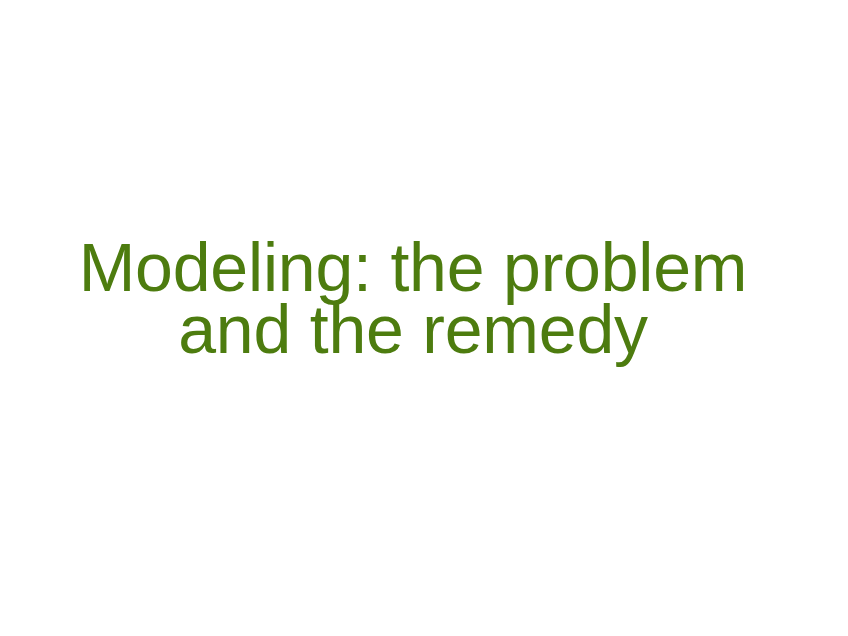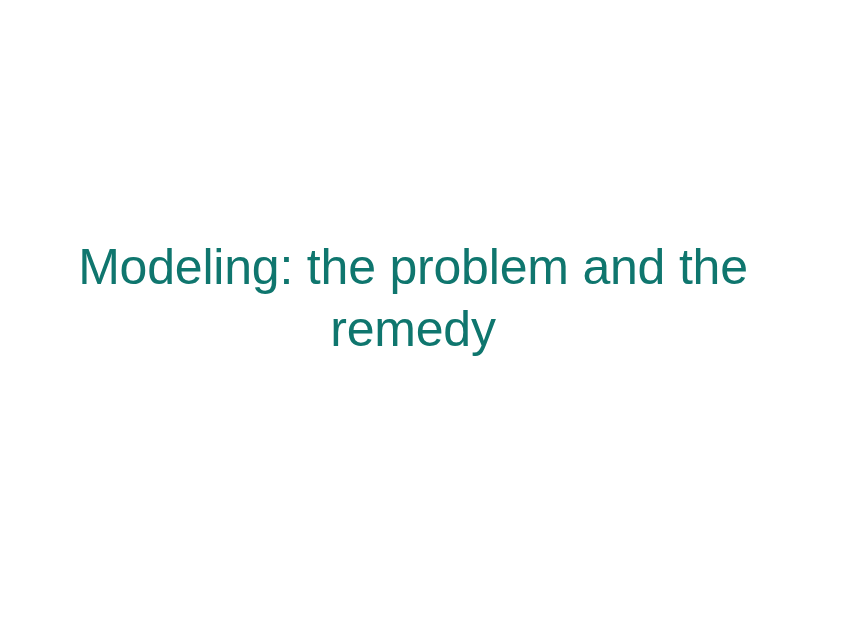--- a/index.html
+++ b/index.html
@@ -35,25 +35,25 @@
     align-items: flex-start;
     justify-content: center;
     box-sizing: border-box;
   }
 
   .slide-title {
     margin: 0;
     width: 100%;
     text-align: center;
     font-family: "Liberation Sans", "DejaVu Sans", sans-serif;
-    font-size: 50px;
+    font-size: 68px;
     line-height: 62px;
     font-weight: 400;
     letter-spacing: -0.2px;
-    color: #0f766e;
+    color: #4d7c0f;
     white-space: pre-wrap;
     word-break: normal;
   }
 
   
   .subtitle-block {
     position: absolute;
     left: 64px;
     top: 400px;
     width: 698px;

